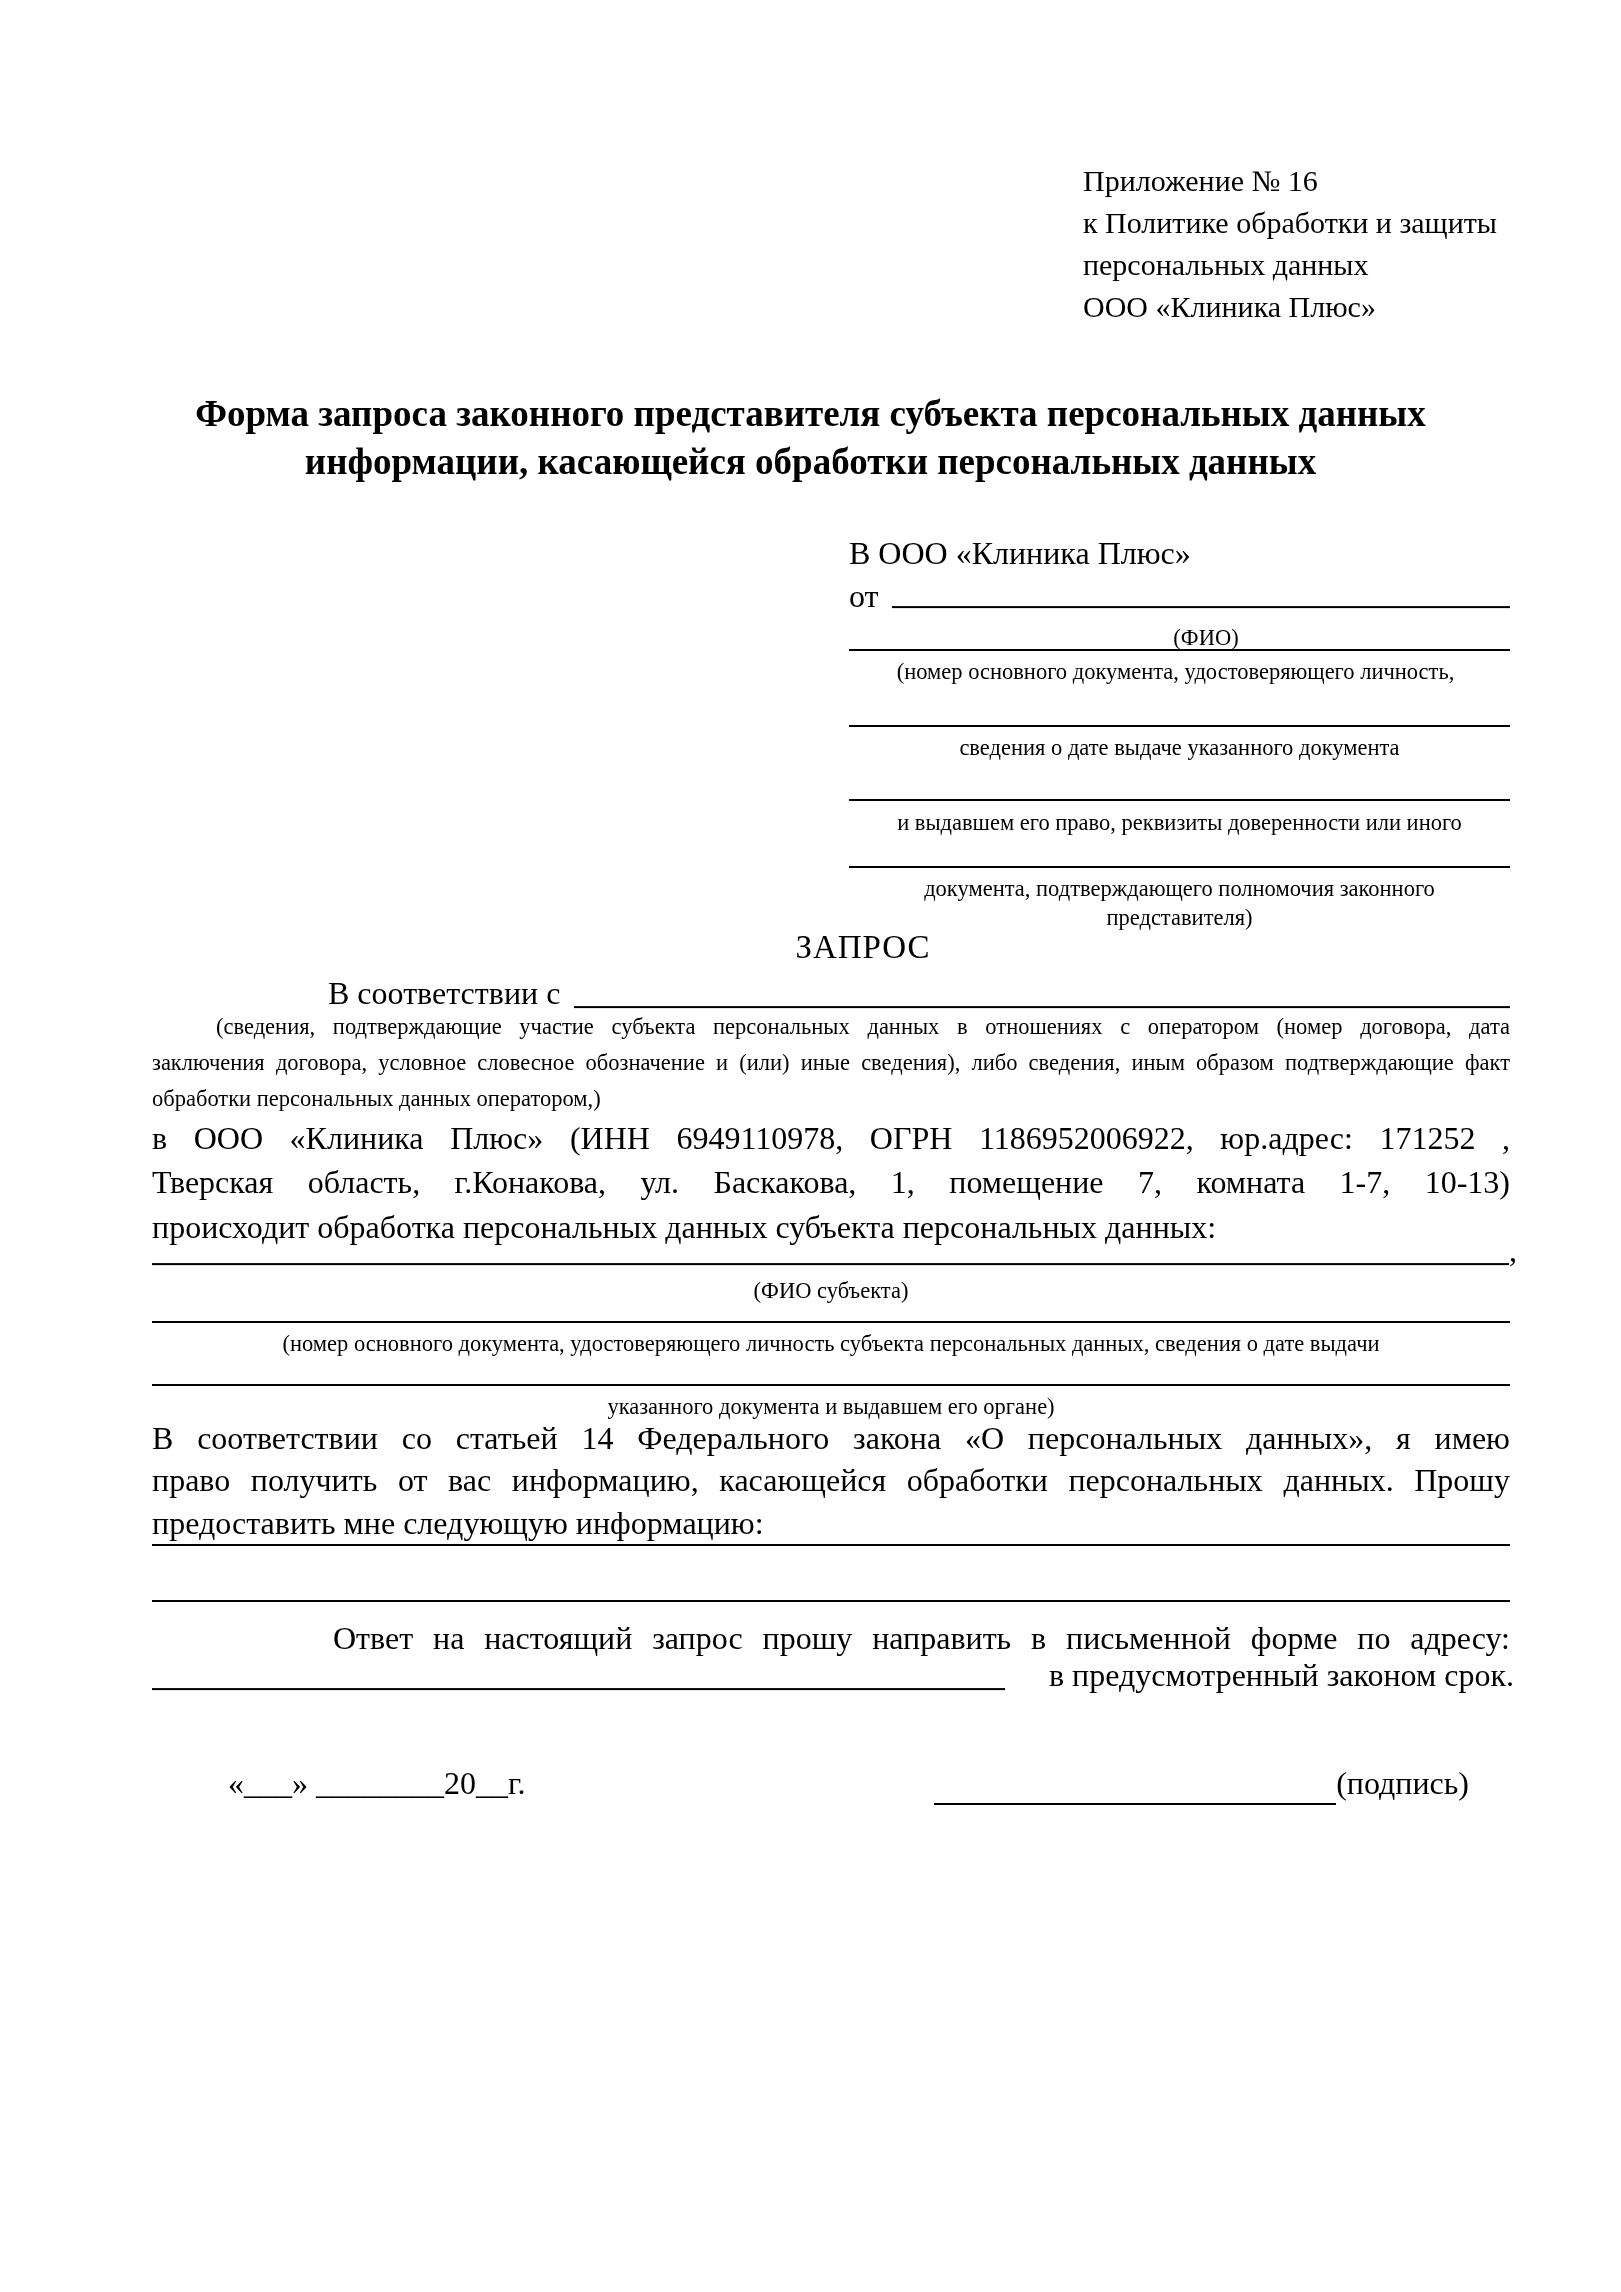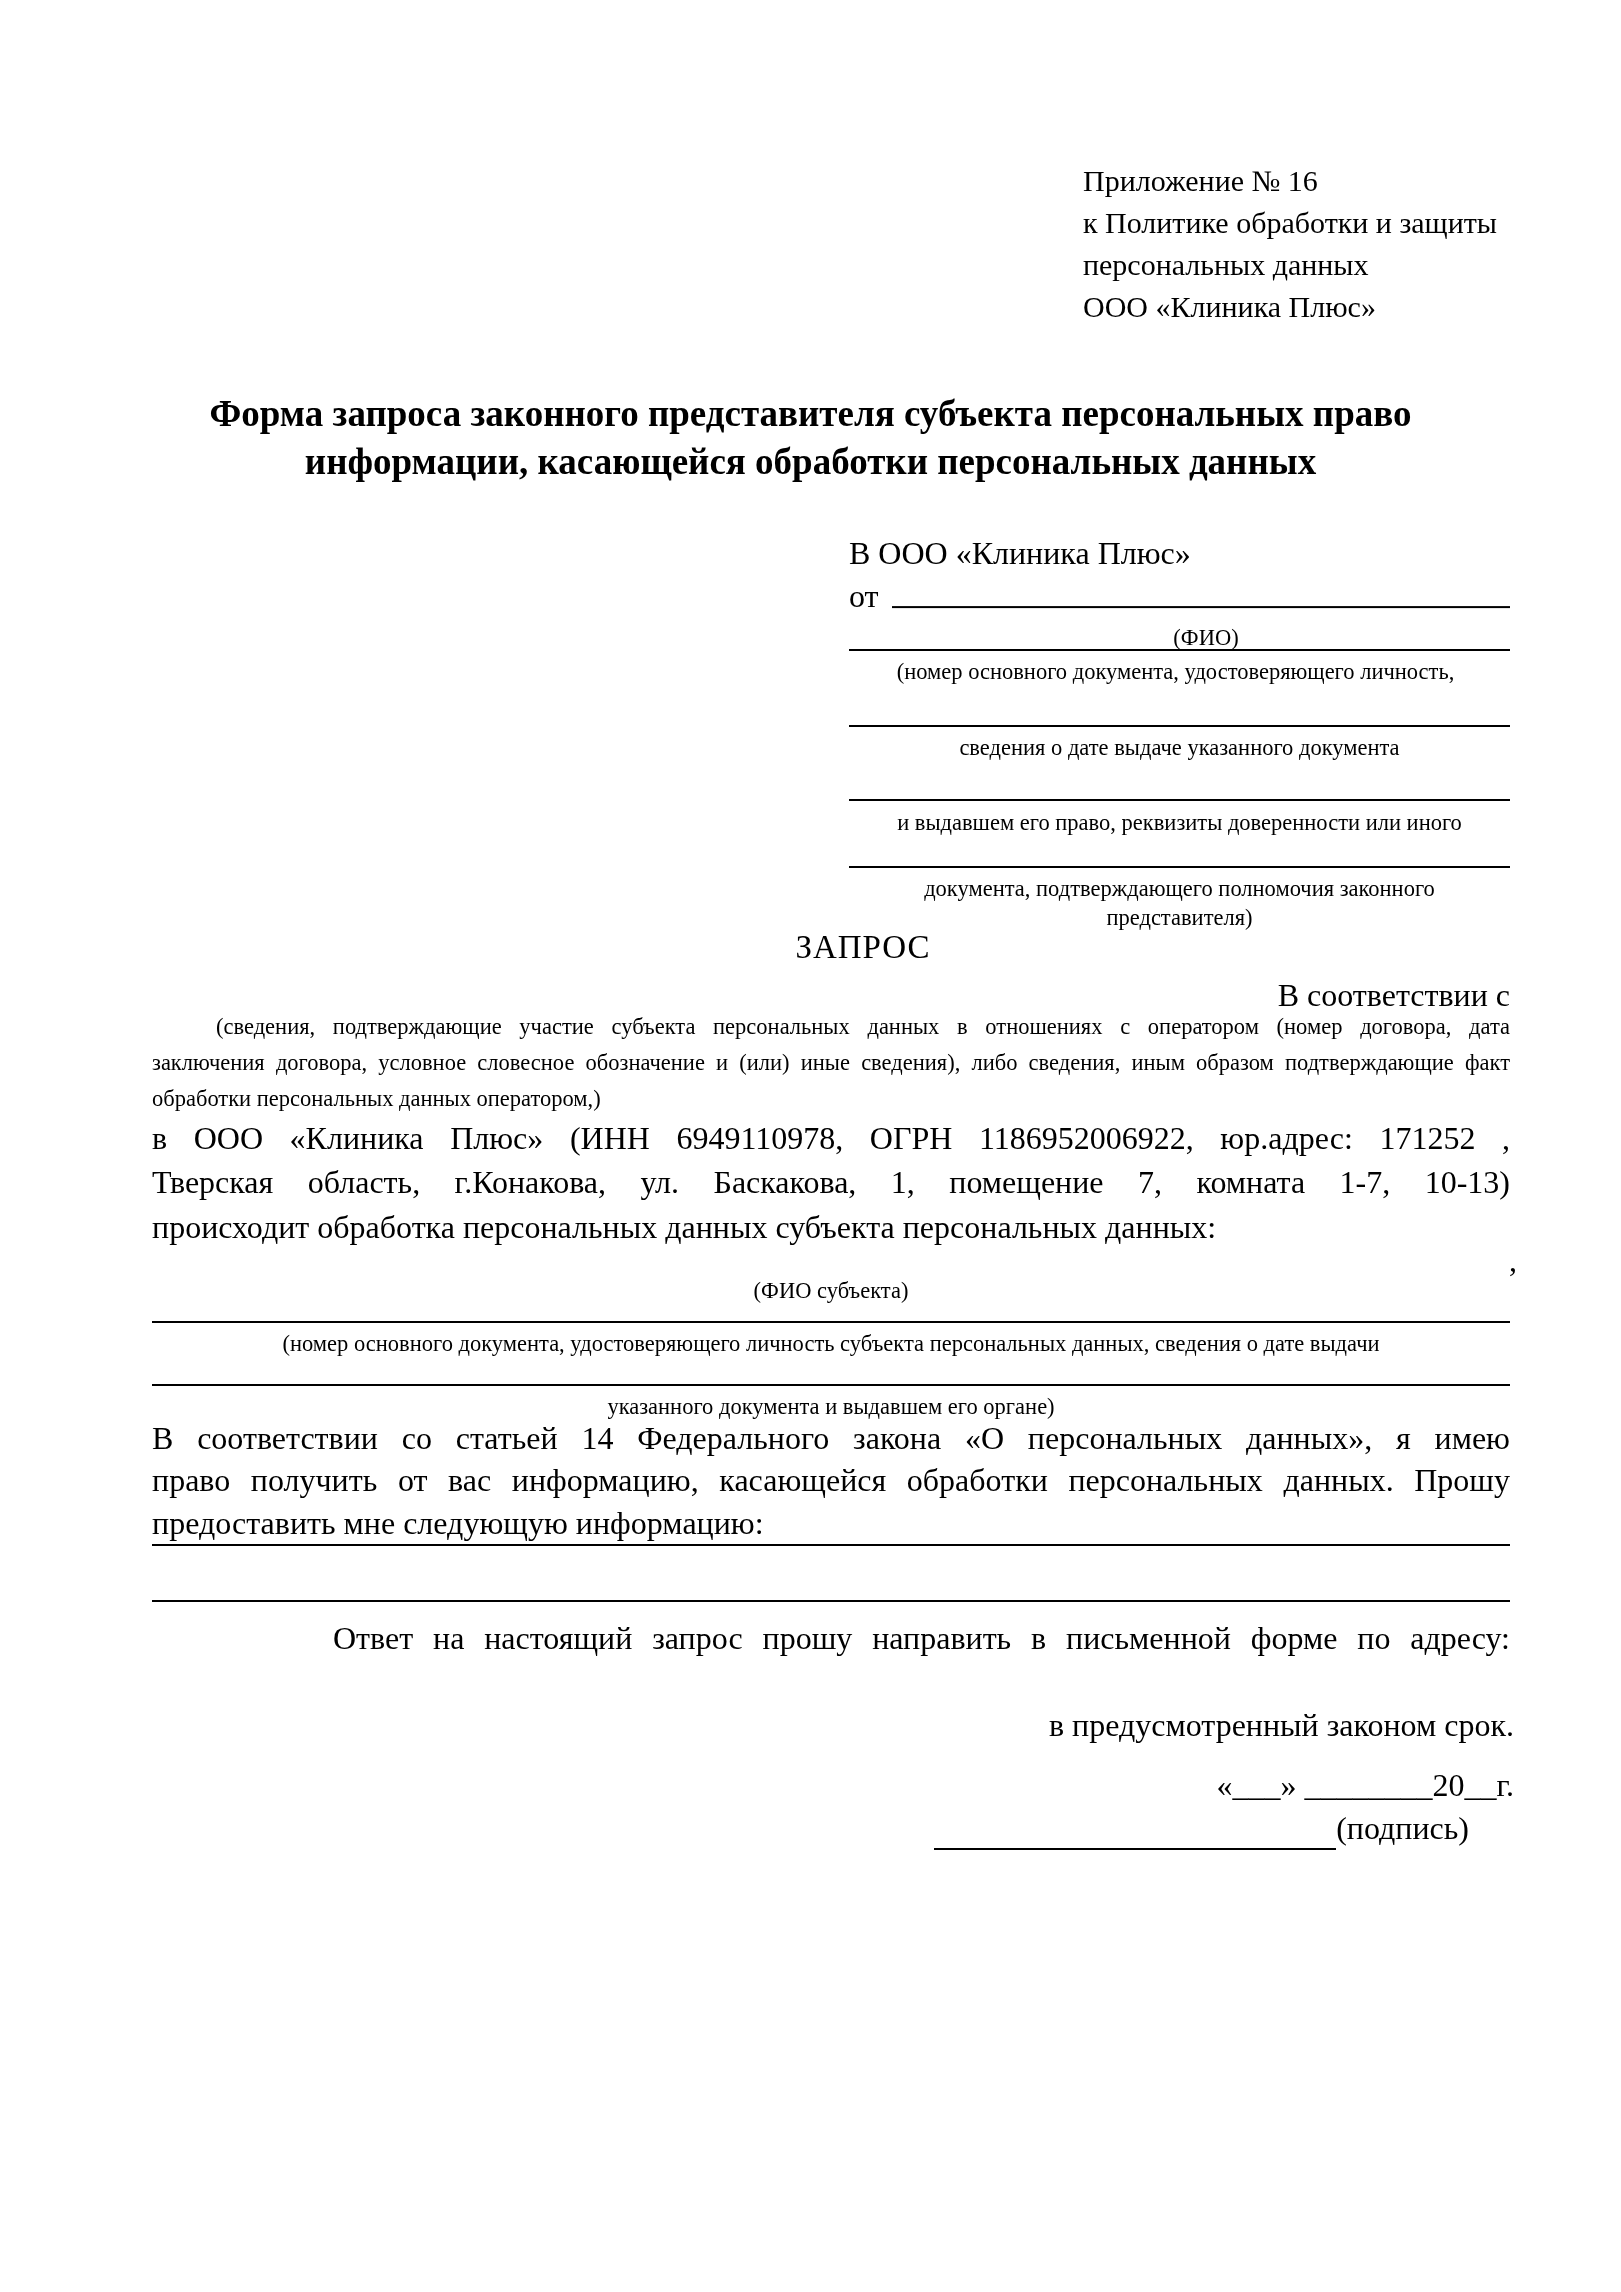--- a/index.html
+++ b/index.html
@@ -4,21 +4,21 @@
 <style>
   html,body{margin:0;padding:0;background:#ffffff;}
   .page{
     position:relative;
     width:1621px;height:2293px;
     background:#ffffff;color:#000;
     font-family:"Liberation Serif","DejaVu Serif",serif;
     overflow:hidden;
   }
   .abs{position:absolute;}
-  .body-t{font-size:32px;line-height:43px;flex-direction:column;}
+  .body-t{font-size:32px;line-height:43px;}
   .addr-t{font-size:30px;line-height:42px;}
   .sm{font-size:22.5px;line-height:29px;}
   .ctr{text-align:center;}
   .just{text-align:justify;text-align-last:justify;}
   .bold{font-weight:bold;}
   .ul{border-bottom:2.9px solid #000;}
   .row{display:flex;align-items:flex-end;}
   .row .label{white-space:nowrap;}
   .fill{flex:1 1 auto;border-bottom:2.9px solid #000;transform:translateY(-6.9px);}
 </style>
@@ -28,21 +28,21 @@
 <div class="page">
 
   <div class="abs addr-t" style="left:1083px;top:160px;">
     <div>Приложение № 16</div>
     <div>к Политике обработки и защиты</div>
     <div>персональных данных</div>
     <div>ООО «Клиника Плюс»</div>
   </div>
 
   <div class="abs bold ctr" style="left:0;right:0;top:390px;font-size:37px;line-height:48px;">
-    <div>Форма запроса законного представителя субъекта персональных право</div>
+    <div>Форма запроса законного представителя субъекта персональных данных</div>
     <div>информации, касающейся обработки персональных данных</div>
   </div>
 
   <div class="abs addr-t" style="left:849px;top:532px;font-size:32px;">В ООО «Клиника Плюс»</div>
 
   <div class="abs row" style="left:849px;top:576px;width:661px;height:39px;font-size:32px;">
     <span class="label">от</span>
     <span class="fill" style="margin-left:13.7px;"></span>
   </div>
   <div class="abs sm ctr" style="left:902px;top:623px;width:608px;">(ФИО)</div>

